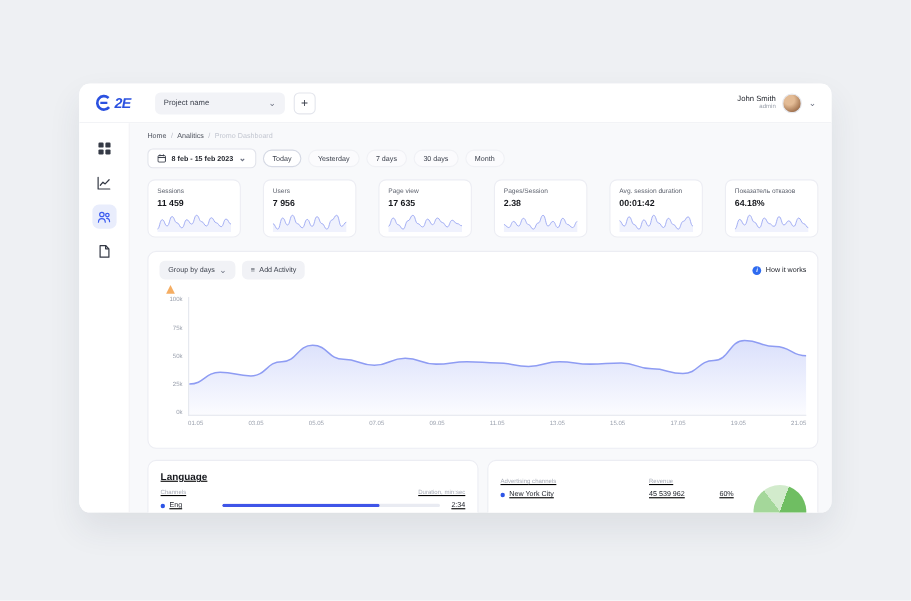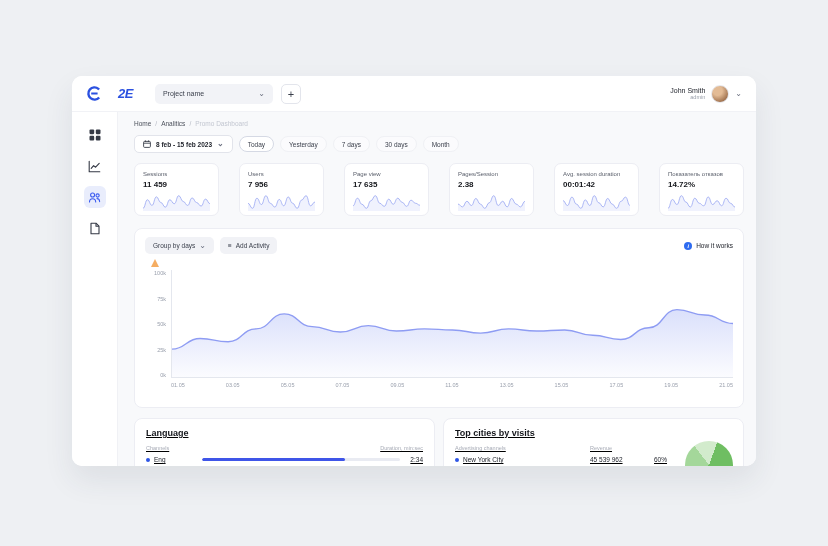--- a/index.html
+++ b/index.html
@@ -11,21 +11,21 @@
     overflow:hidden;
   }
   .window {
     position:absolute; left:72px; top:76px; width:684px; height:390px;
     background:#fff; border-radius:10px;
     box-shadow:0 14px 30px rgba(40,50,80,.09);
     overflow:hidden; display:flex; flex-direction:column;
   }
   
   .topbar { flex:0 0 36px; display:flex; align-items:center; padding:0 14px; background:#fff; border-bottom:1px solid #f1f2f6; }
-  .logo { display:flex; align-items:center; gap:15px; }
+  .logo { display:flex; align-items:center; gap:1px; }
   .logo svg { display:block; }
   .logo-text { font-size:13px; font-weight:bold; font-style:italic; color:#2b51e0; letter-spacing:-0.5px; }
   .project-select { margin-left:22px; width:118px; height:20px; background:#f2f3f7; border-radius:5px; display:flex; align-items:center; padding:0 8px; font-size:7px; color:#3a3f4b; cursor:pointer; }
   .chev { margin-left:auto; color:#6b7080; font-size:8px; line-height:1; }
   .chev-sm { color:#6b7080; font-size:8px; line-height:1; }
   .add-btn { margin-left:8px; width:20px; height:20px; border:1px solid #e3e5ec; border-radius:5px; background:#fff; display:flex; align-items:center; justify-content:center; font-size:11px; color:#3a3f4b; cursor:pointer; }
   .top-right { margin-left:auto; display:flex; align-items:center; gap:6px; }
   .user-meta { text-align:right; }
   .user-name { font-size:7px; color:#23262e; }
   .user-role { font-size:5.5px; color:#9aa0ab; }
@@ -211,21 +211,21 @@
         <div class="stat-card">
           <div class="stat-label">Avg. session duration</div>
           <div class="stat-value">00:01:42</div>
           <svg viewBox="0 0 100 20" preserveAspectRatio="none">
               <path class="sp-area" d="M0.0,8.4 C3.3,8.4 3.3,13.9 6.7,13.9 C10.0,13.9 10.0,4.6 13.3,4.6 C16.7,4.6 16.7,12.3 20.0,12.3 C23.3,12.3 23.3,17.0 26.7,17.0 C30.0,17.0 30.0,7.7 33.3,7.7 C36.7,7.7 36.7,13.9 40.0,13.9 C43.3,13.9 43.3,3.0 46.7,3.0 C50.0,3.0 50.0,10.8 53.3,10.8 C56.7,10.8 56.7,15.4 60.0,15.4 C63.3,15.4 63.3,6.1 66.7,6.1 C70.0,6.1 70.0,12.3 73.3,12.3 C76.7,12.3 76.7,17.0 80.0,17.0 C83.3,17.0 83.3,9.2 86.7,9.2 C90.0,9.2 90.0,4.6 93.3,4.6 C96.7,4.6 96.7,13.9 100.0,13.9 L100,20 L0,20 Z"></path>
               <path class="sp-line" d="M0.0,8.4 C3.3,8.4 3.3,13.9 6.7,13.9 C10.0,13.9 10.0,4.6 13.3,4.6 C16.7,4.6 16.7,12.3 20.0,12.3 C23.3,12.3 23.3,17.0 26.7,17.0 C30.0,17.0 30.0,7.7 33.3,7.7 C36.7,7.7 36.7,13.9 40.0,13.9 C43.3,13.9 43.3,3.0 46.7,3.0 C50.0,3.0 50.0,10.8 53.3,10.8 C56.7,10.8 56.7,15.4 60.0,15.4 C63.3,15.4 63.3,6.1 66.7,6.1 C70.0,6.1 70.0,12.3 73.3,12.3 C76.7,12.3 76.7,17.0 80.0,17.0 C83.3,17.0 83.3,9.2 86.7,9.2 C90.0,9.2 90.0,4.6 93.3,4.6 C96.7,4.6 96.7,13.9 100.0,13.9"></path>
             </svg>
         </div>
         <div class="stat-card">
           <div class="stat-label">Показатель отказов</div>
-          <div class="stat-value">14.72%</div>
+          <div class="stat-value">64.18%</div>
           <svg viewBox="0 0 100 20" preserveAspectRatio="none">
               <path class="sp-area" d="M0.0,17.0 C3.3,17.0 3.3,7.2 6.7,7.2 C10.0,7.2 10.0,12.8 13.3,12.8 C16.7,12.8 16.7,3.0 20.0,3.0 C23.3,3.0 23.3,10.0 26.7,10.0 C30.0,10.0 30.0,15.6 33.3,15.6 C36.7,15.6 36.7,5.8 40.0,5.8 C43.3,5.8 43.3,11.4 46.7,11.4 C50.0,11.4 50.0,14.2 53.3,14.2 C56.7,14.2 56.7,4.4 60.0,4.4 C63.3,4.4 63.3,12.8 66.7,12.8 C70.0,12.8 70.0,8.6 73.3,8.6 C76.7,8.6 76.7,14.2 80.0,14.2 C83.3,14.2 83.3,5.8 86.7,5.8 C90.0,5.8 90.0,11.4 93.3,11.4 C96.7,11.4 96.7,15.6 100.0,15.6 L100,20 L0,20 Z"></path>
               <path class="sp-line" d="M0.0,17.0 C3.3,17.0 3.3,7.2 6.7,7.2 C10.0,7.2 10.0,12.8 13.3,12.8 C16.7,12.8 16.7,3.0 20.0,3.0 C23.3,3.0 23.3,10.0 26.7,10.0 C30.0,10.0 30.0,15.6 33.3,15.6 C36.7,15.6 36.7,5.8 40.0,5.8 C43.3,5.8 43.3,11.4 46.7,11.4 C50.0,11.4 50.0,14.2 53.3,14.2 C56.7,14.2 56.7,4.4 60.0,4.4 C63.3,4.4 63.3,12.8 66.7,12.8 C70.0,12.8 70.0,8.6 73.3,8.6 C76.7,8.6 76.7,14.2 80.0,14.2 C83.3,14.2 83.3,5.8 86.7,5.8 C90.0,5.8 90.0,11.4 93.3,11.4 C96.7,11.4 96.7,15.6 100.0,15.6"></path>
             </svg>
         </div>
       </div>
 
       <div class="chart-card">
         <div class="chart-controls">
           <div class="ctrl-btn">
@@ -295,21 +295,20 @@
               <span>Eng</span>
             </span>
             <div class="bar">
               <div class="bar-fill" style="width: 72%;"></div>
             </div>
             <span>2:34</span>
           </div>
         </div>
 
         <div class="panel">
-          <div class="panel-title">Top cities by visits</div>
           <div class="cols c-pad">
             <span class="c-name">Advertising channels</span>
             <span class="c-rev">Revenue</span>
             <span class="c-share"></span>
           </div>
           <div class="row-item c-pad">
             <span class="c-name">
               <span class="dot"></span>
               <span>New York City</span>
             </span>

